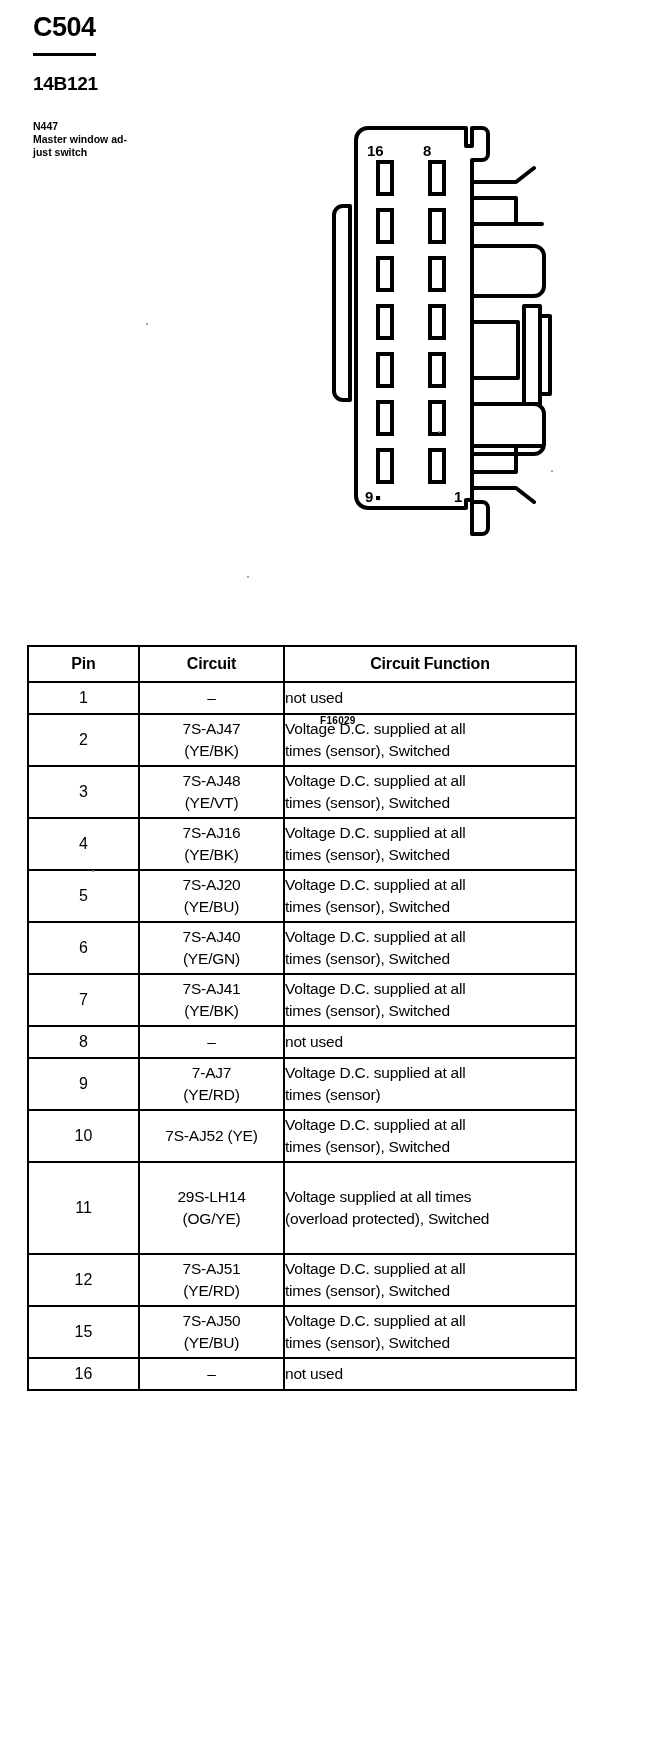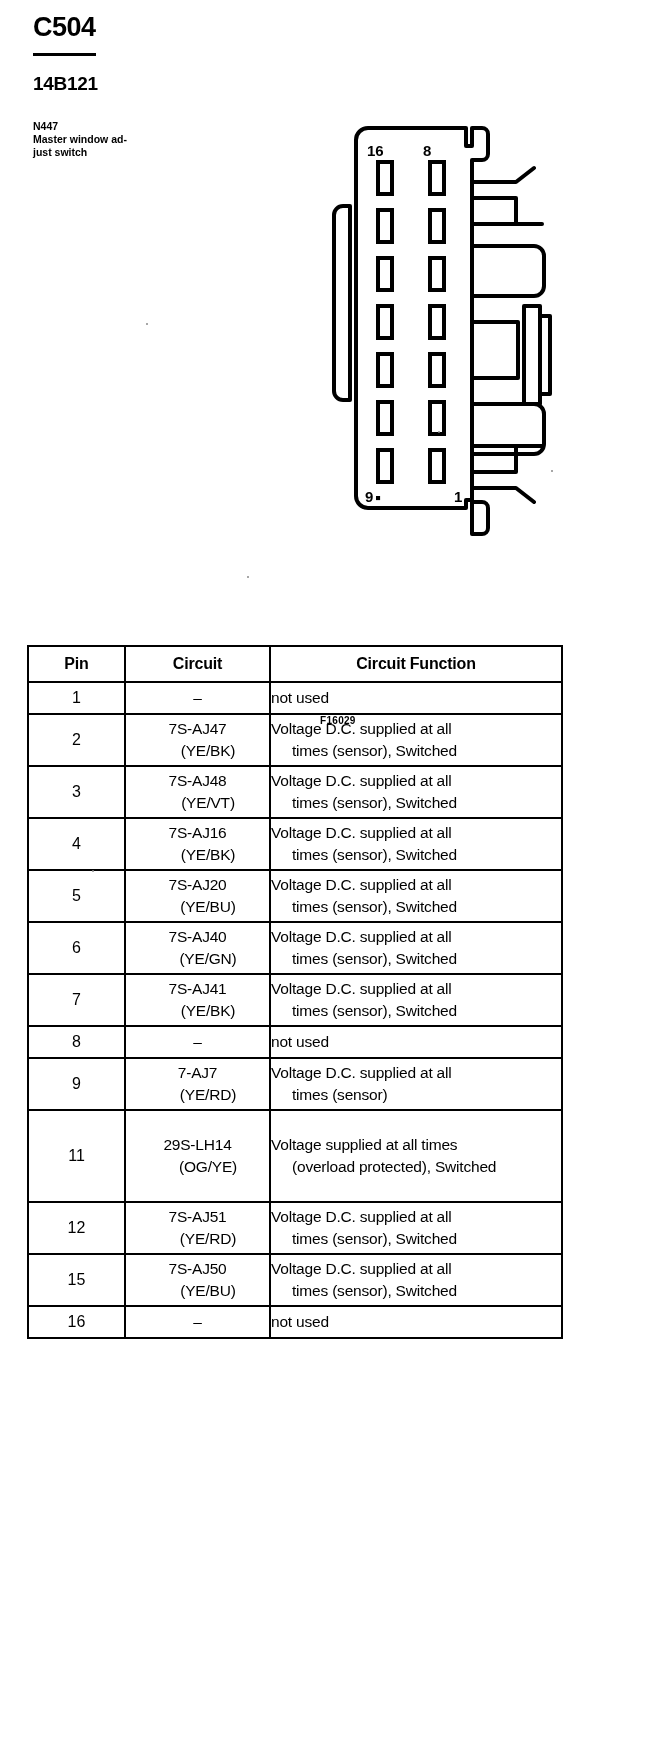--- a/index.html
+++ b/index.html
@@ -88,21 +88,21 @@
     padding: 0;
     vertical-align: middle;
   }
   #pinout-table th {
     font-size: 16px;
     font-weight: bold;
     text-align: center;
     height: 34px;
     letter-spacing: -0.2px;
   }
-  .col-pin   { width: 97px; }
+  .col-pin   { width: 111px; }
   .col-circ  { width: 145px; }
   .col-func  { width: 292px; }
 
   .cell-pin {
     text-align: center;
     font-size: 16px;
     line-height: 20px;
   }
   .cell-circuit {
     text-align: center;
@@ -111,21 +111,21 @@
     letter-spacing: -0.2px;
   }
   .cell-function {
     text-align: left;
     font-size: 15.5px;
     line-height: 22px;
     padding: 3px 0 3px 9px;
     letter-spacing: -0.2px;
   }
   .cell-circuit .sub,
-  .cell-function .sub { display: block; padding-left: 21px; }
+  .cell-function .sub { display: block; }
 
   tr.row-tall td { height: 90px; }
   tr.row-tall .cell-pin,
   tr.row-tall .cell-circuit { vertical-align: top; padding-top: 4px; }
   tr.row-tall .cell-function { vertical-align: top; }
 
   tr.row-two td { height: 50px; }
   tr.row-one td { height: 30px; }
 
   
@@ -261,20 +261,25 @@
       <tr class="row-one">
         <td class="cell-pin">8</td>
         <td class="cell-circuit"><span>–</span></td>
         <td class="cell-function"><span>not used</span></td>
       </tr>
       <tr class="row-two">
         <td class="cell-pin">9</td>
         <td class="cell-circuit"><span>7-AJ7</span><span class="sub">(YE/RD)</span></td>
         <td class="cell-function"><span>Voltage D.C. supplied at all</span><span class="sub">times (sensor)</span></td>
       </tr>
+      <tr class="row-two">
+        <td class="cell-pin">10</td>
+        <td class="cell-circuit"><span>7S-AJ52 (YE)</span></td>
+        <td class="cell-function"><span>Voltage D.C. supplied at all</span><span class="sub">times (sensor), Switched</span></td>
+      </tr>
       <tr class="row-tall">
         <td class="cell-pin">11</td>
         <td class="cell-circuit"><span>29S-LH14</span><span class="sub">(OG/YE)</span></td>
         <td class="cell-function"><span>Voltage supplied at all times</span><span class="sub">(overload protected), Switched</span></td>
       </tr>
       <tr class="row-two">
         <td class="cell-pin">12</td>
         <td class="cell-circuit"><span>7S-AJ51</span><span class="sub">(YE/RD)</span></td>
         <td class="cell-function"><span>Voltage D.C. supplied at all</span><span class="sub">times (sensor), Switched</span></td>
       </tr>

